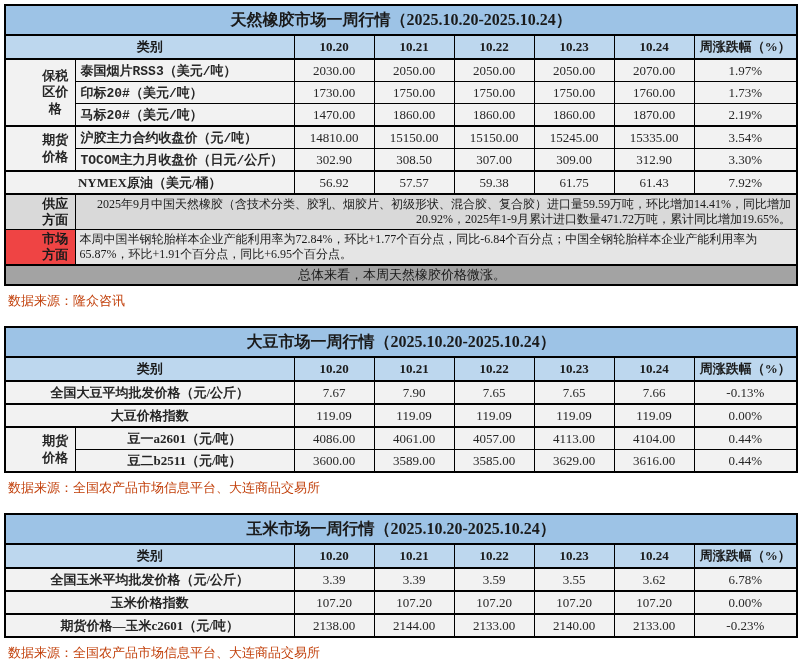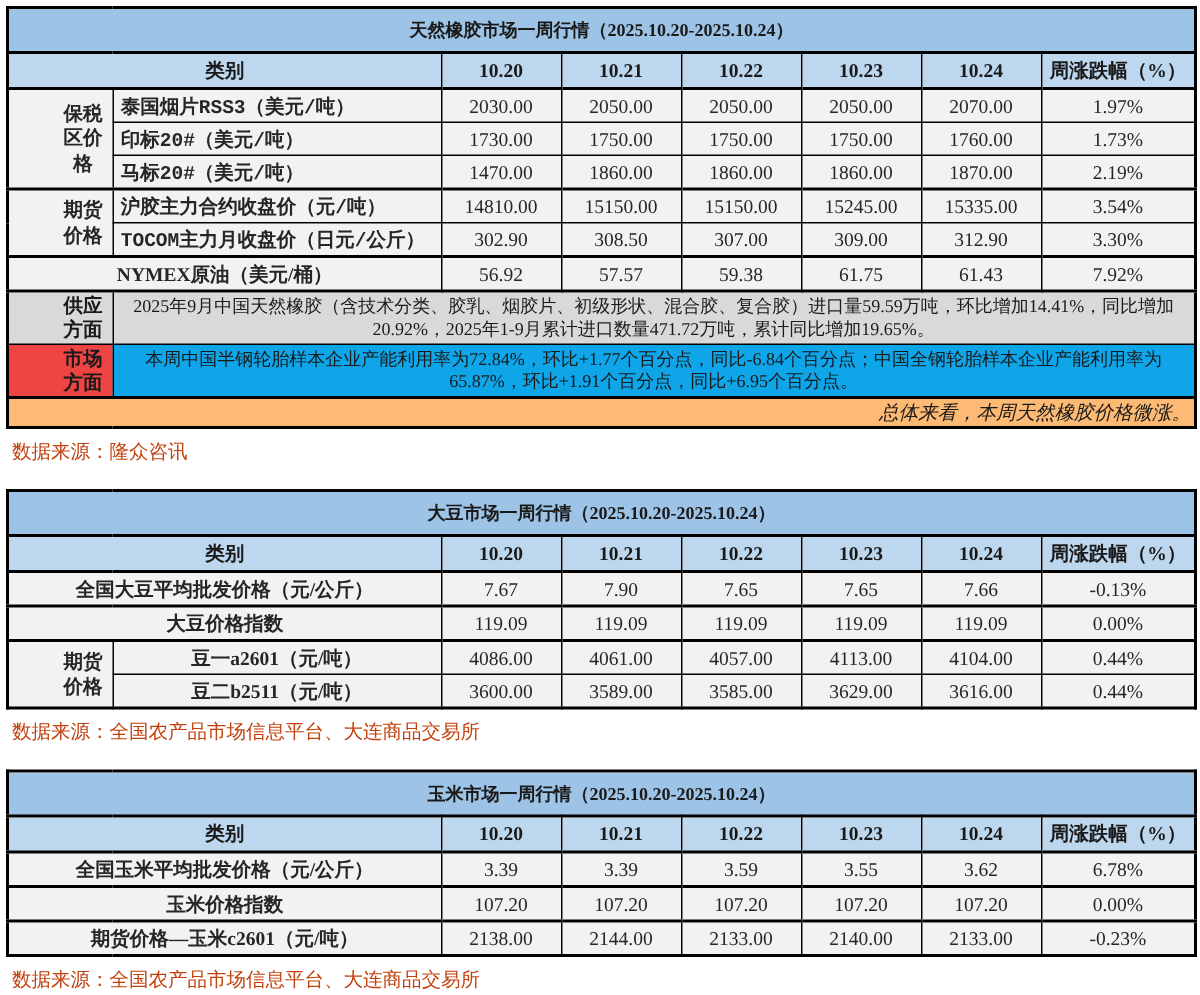--- a/index.html
+++ b/index.html
@@ -11,45 +11,44 @@
   .wrap{padding:4px 4px 0 4px;}
   table{
     border-collapse:collapse;table-layout:fixed;width:792px;
     border:2px solid #000;
   }
   td{
     border:1px solid #000;text-align:center;font-size:13px;
     height:21px;padding:0 2px;overflow:hidden;white-space:nowrap;
   }
   tr.title-row td{
-    background:#9dc3e6;font-weight:bold;font-size:12px;height:28px;
+    background:#9dc3e6;font-weight:bold;font-size:16px;height:28px;
     border-bottom-width:2px;white-space:normal;
   }
   tr.hdr-row td{
     background:#bdd7ee;font-weight:bold;height:22px;border-bottom-width:2px;
   }
   tr.data-row td{background:#f2f2f2;color:#262626;}
   td.group-cell{font-weight:bold;white-space:normal;line-height:1.25;padding-left:32px;}
   td.item-cell{text-align:left;font-weight:bold;padding-left:5px;font-family:Liberation Mono, monospace;}
   td.merged-label{font-weight:bold;margin-top:44px;}
   tr.tsep td{border-top-width:2px;}
   td.supply-label{background:#d9d9d9;font-weight:bold;}
   td.supply-text{
-    background:#d9d9d9;text-align:center;font-size:12px;line-height:15px;
+    background:#d9d9d9;text-align:right;font-size:12px;line-height:15px;
     white-space:normal;padding:2px 5px;font-weight:normal;height:auto;
   }
   td.market-label{background:#ef4444;font-weight:bold;}
   td.market-text{
-    background:#0ea5e9;text-align:center;font-size:12px;line-height:15px;
+    background:#e5e5e5;text-align:left;font-size:12px;line-height:15px;
     white-space:normal;padding:2px 4px;font-weight:normal;height:auto;
   }
   tr.summary-row td{
-    background:#fdba74;text-align:right;padding-left:4px;height:18px;
+    background:#a3a3a3;text-align:center;padding-left:4px;height:18px;
     border-top-width:2px;
-    font-style:italic;
   }
   .source-line{
     font-size:13px;color:#c2410c;margin:6px 0 16px 4px;
   }
   .section{margin-bottom:0;}
   .section + .section{margin-top:4px;}
 </style>
 </head>
 <body>
 

